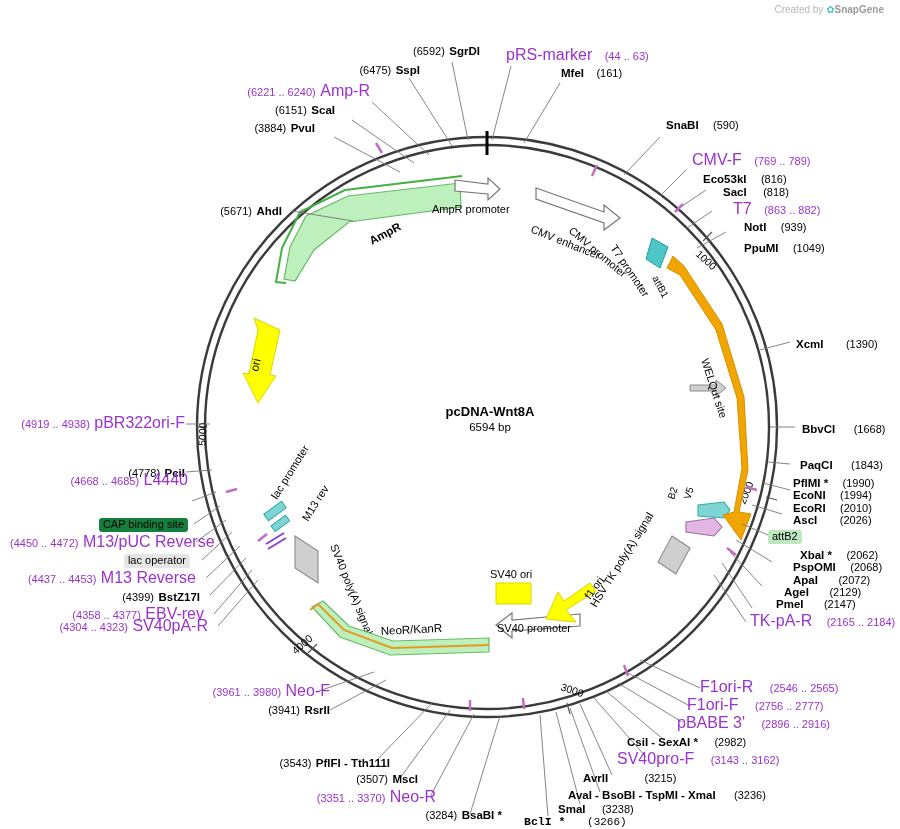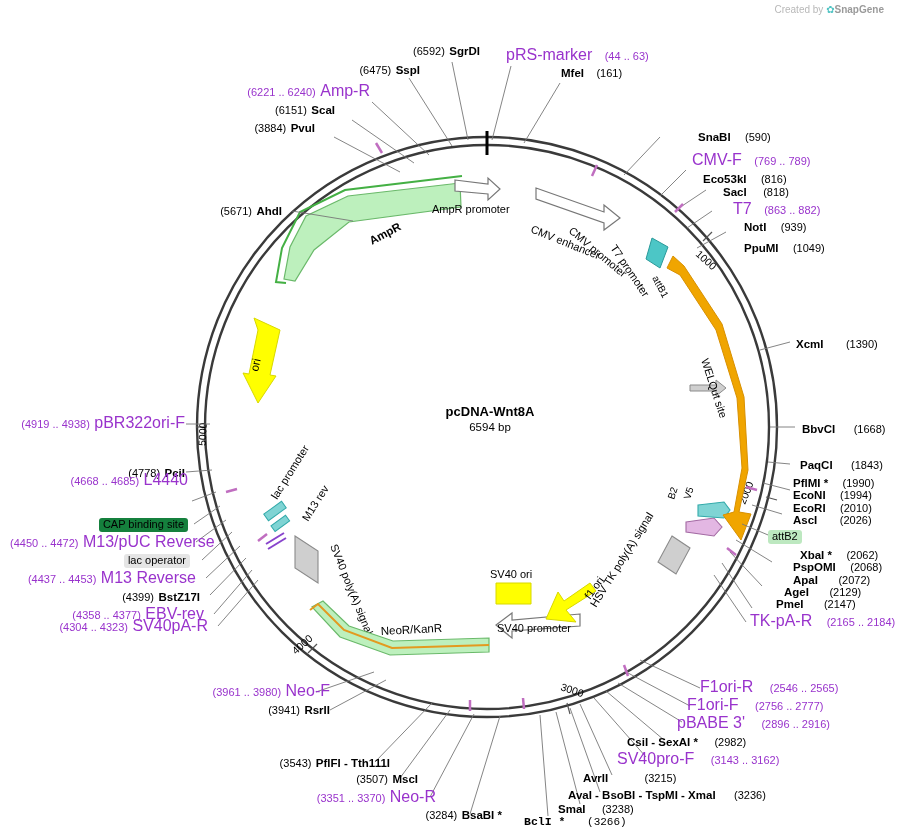--- a/index.html
+++ b/index.html
@@ -237,21 +237,21 @@
 </div>
 <div class="lbl r" style="left:160px;top:119px;width:155px;">
   <span class="pos">(3884)</span>
   <span class="enz">PvuI</span>
 </div>
 <div class="lbl r" style="left:110px;top:202px;width:172px;">
   <span class="pos">(5671)</span>
   <span class="enz">AhdI</span>
 </div>
 
-<div class="lbl" style="left:666px;top:128px;margin-left:32px;">
+<div class="lbl" style="left:666px;top:116px;">
   <span class="enz">SnaBI</span>
   <span class="pos" style="margin-left:10px;">(590)</span>
 </div>
 <div class="lbl" style="left:692px;top:152px;">
   <span class="feat">CMV-F</span>
   <span class="featpos" style="margin-left:8px;">(769 .. 789)</span>
 </div>
 <div class="lbl" style="left:703px;top:170px;">
   <span class="enz">Eco53kI</span>
   <span class="pos" style="margin-left:10px;">(816)</span>

